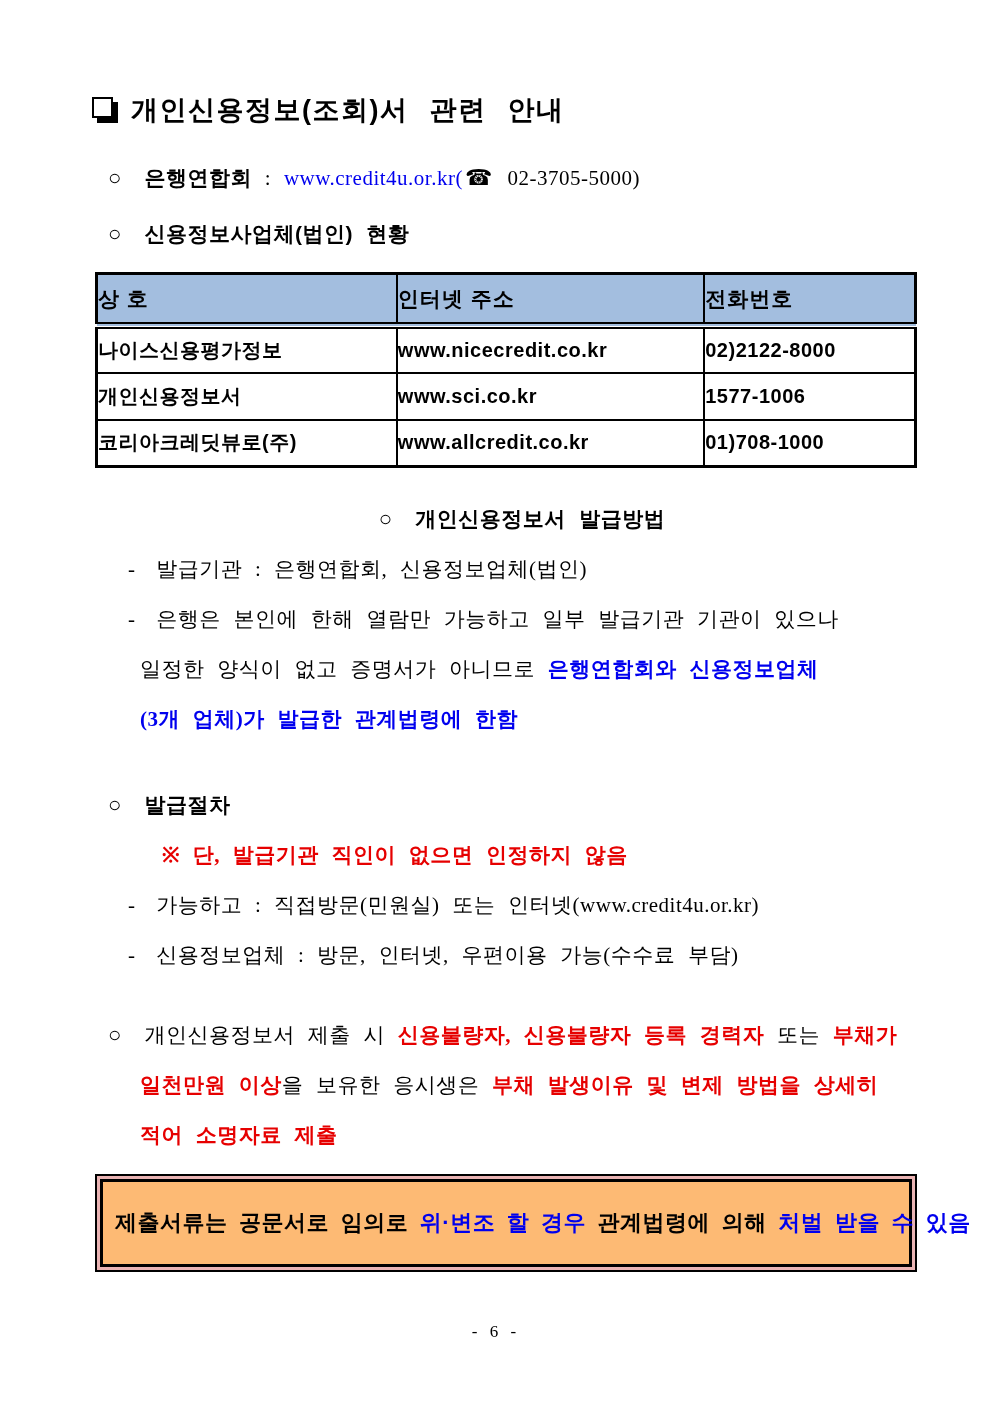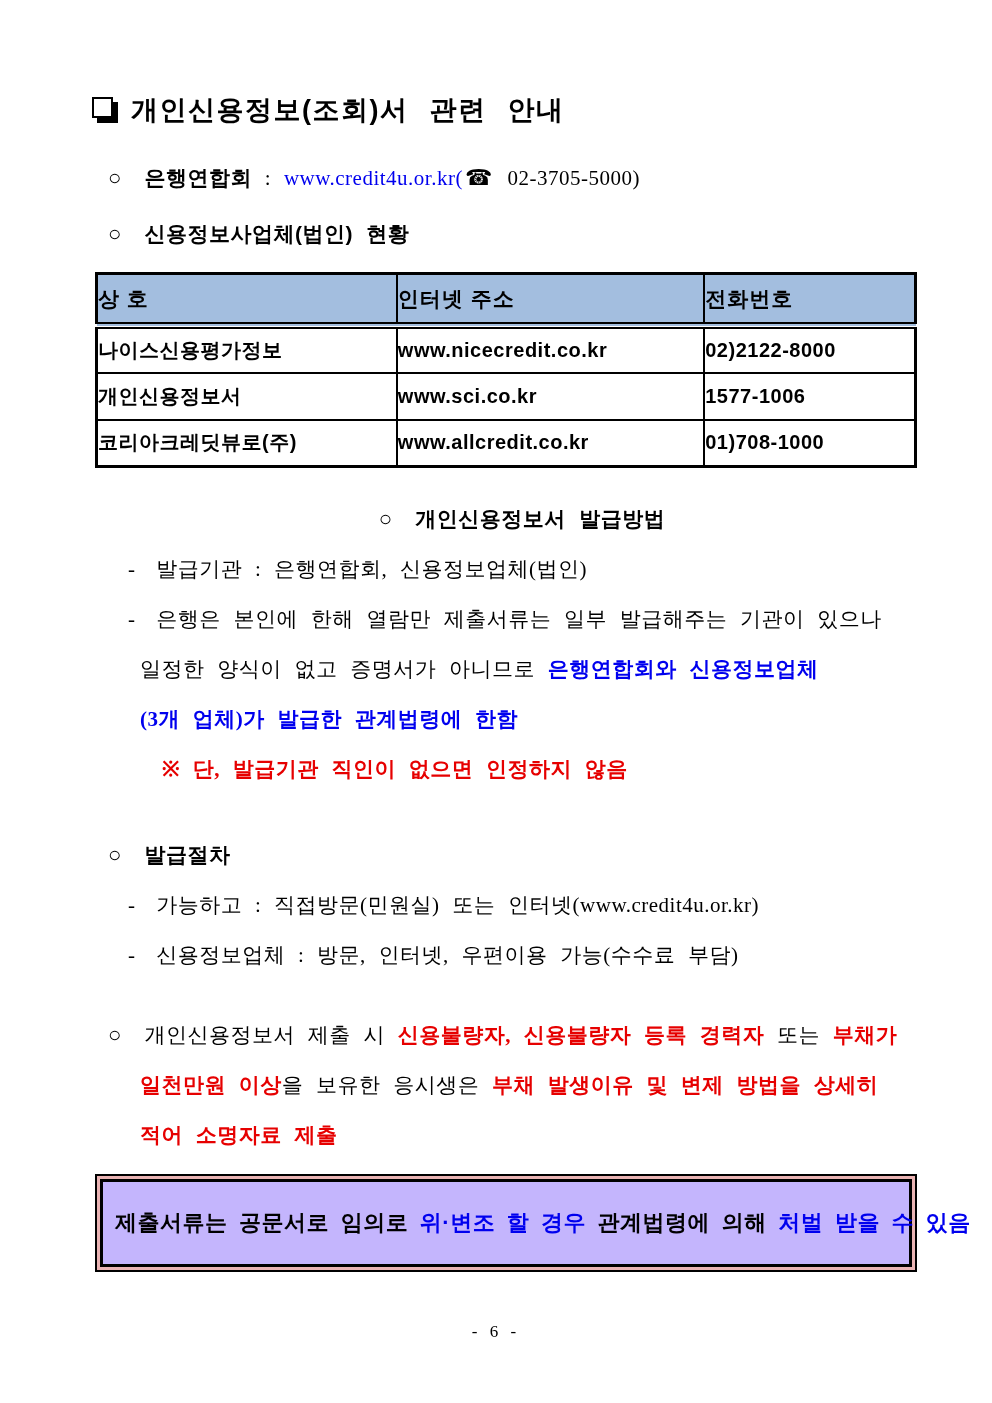--- a/index.html
+++ b/index.html
@@ -73,21 +73,21 @@
 
   .link { text-decoration:none; color:#0000ee; cursor:pointer; }
   .phone-glyph { font-size:22px; margin:0 2px; }
 
   
   .warn-outer {
     margin:14px 0 0 3px; width:822px;
     border:2px solid #000; background:#eab4b4; padding:3px;
   }
   .warn-inner {
-    border:3px solid #000; background:#c4b5fd;
+    border:3px solid #000; background:#fdba74;
     padding:26px 10px 26px 12px;
     font-family:"Liberation Sans","DejaVu Sans",sans-serif;
     font-weight:bold; font-size:22px;
     letter-spacing:0.5px; word-spacing:5px;
     white-space:nowrap;
   }
 
   
   .footer {
     position:absolute; left:0; top:1322px; width:992px;
@@ -147,37 +147,37 @@
   <div class="line mt-section ind-circle">
     <span class="circ">○</span>
     <span class="gothic">개인신용정보서 발급방법</span>
   </div>
   <div class="line ind-dash">
     <span class="dash">-</span>
     <span>발급기관 : 은행연합회, 신용정보업체(법인)</span>
   </div>
   <div class="line ind-dash">
     <span class="dash">-</span>
-    <span>은행은 본인에 한해 열람만 제출서류는 일부 발급해주는 기관이 있으나</span>
+    <span>은행은 본인에 한해 열람만 가능하고 일부 발급기관 기관이 있으나</span>
   </div>
   <div class="line ind-wrap">
     <span>일정한 양식이 없고 증명서가 아니므로</span>
     <span class="blue bold">은행연합회와 신용정보업체</span>
   </div>
   <div class="line ind-wrap">
     <span class="blue bold">(3개 업체)가 발급한 관계법령에 한함</span>
   </div>
+  <div class="line mt-big ind-circle">
+    <span class="circ">○</span>
+    <span class="gothic">발급절차</span>
+  </div>
+
   <div class="line ind-note">
     <span class="red bold">※</span>
     <span class="red bold">단, 발급기관 직인이 없으면 인정하지 않음</span>
-  </div>
-
-  <div class="line mt-big ind-circle">
-    <span class="circ">○</span>
-    <span class="gothic">발급절차</span>
   </div>
   <div class="line ind-dash">
     <span class="dash">-</span>
     <span>가능하고 : 직접방문(민원실) 또는 인터넷(www.credit4u.or.kr)</span>
   </div>
   <div class="line ind-dash">
     <span class="dash">-</span>
     <span>신용정보업체 : 방문, 인터넷, 우편이용 가능(수수료 부담)</span>
   </div>
 

